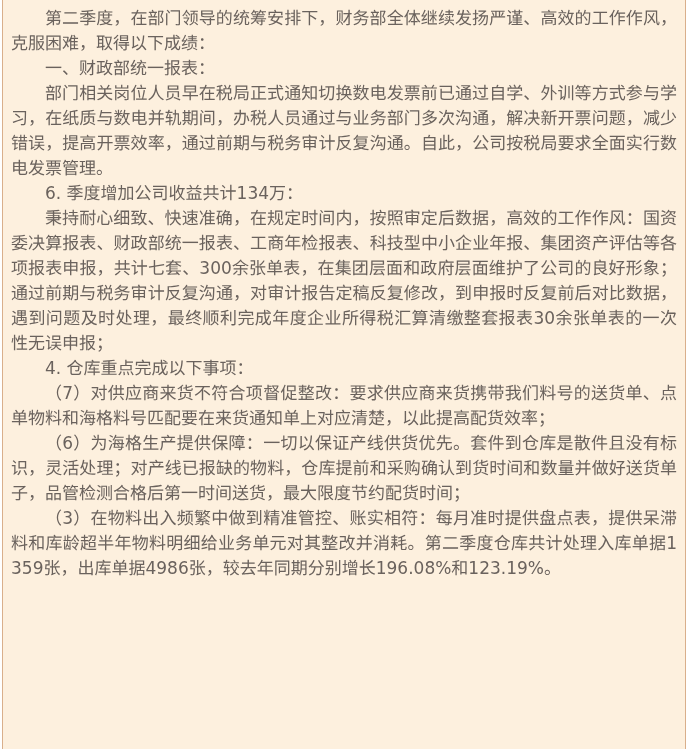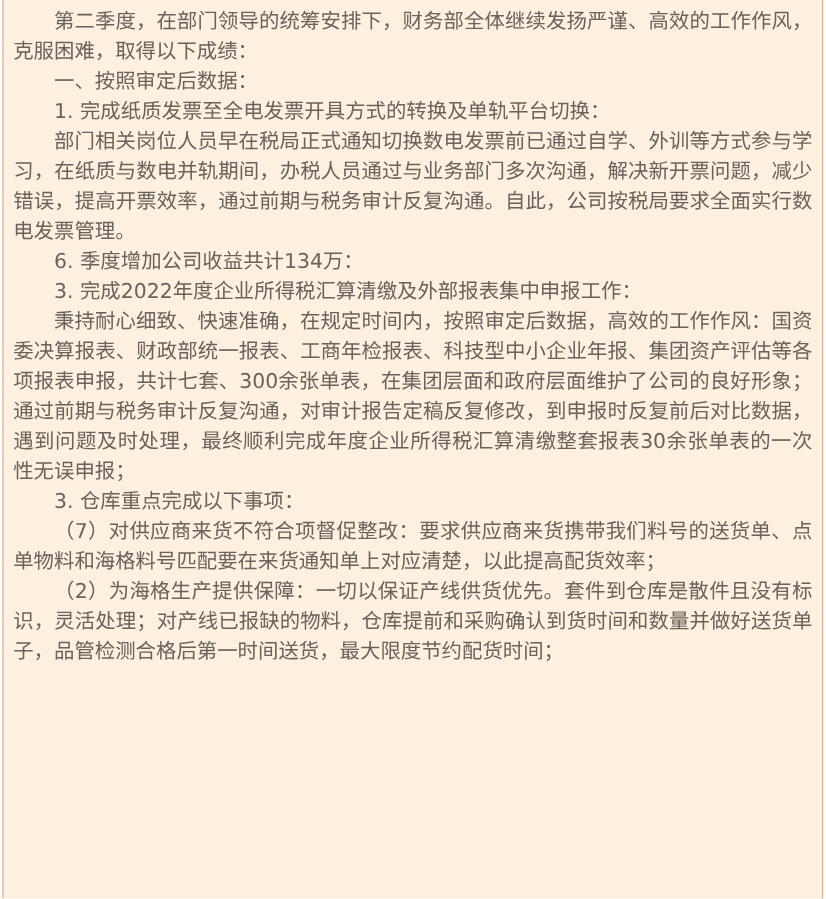--- a/index.html
+++ b/index.html
@@ -49,24 +49,23 @@
     letter-spacing: 0;
   }
 </style>
 </head>
 <body>
 
 <div class="viewport">
   <div class="panel">
     <div class="doc" id="doc">
         <p class="para">第二季度，在部门领导的统筹安排下，财务部全体继续发扬严谨、高效的工作作风，克服困难，取得以下成绩：</p>
-        <p class="para">一、按照审定后数据：</p>
-        <p class="para">1. 完成纸质发票至全电发票开具方式的转换及单轨平台切换：</p>
+        <p class="para">一、财政部统一报表：</p>
         <p class="para">部门相关岗位人员早在税局正式通知切换数电发票前已通过自学、外训等方式参与学习，在纸质与数电并轨期间，办税人员通过与业务部门多次沟通，解决新开票问题，减少错误，提高开票效率，通过前期与税务审计反复沟通。自此，公司按税局要求全面实行数电发票管理。</p>
         <p class="para">6. 季度增加公司收益共计134万：</p>
-        <p class="para">3. 完成2022年度企业所得税汇算清缴及外部报表集中申报工作：</p>
         <p class="para">秉持耐心细致、快速准确，在规定时间内，按照审定后数据，高效的工作作风：国资委决算报表、财政部统一报表、工商年检报表、科技型中小企业年报、集团资产评估等各项报表申报，共计七套、300余张单表，在集团层面和政府层面维护了公司的良好形象；通过前期与税务审计反复沟通，对审计报告定稿反复修改，到申报时反复前后对比数据，遇到问题及时处理，最终顺利完成年度企业所得税汇算清缴整套报表30余张单表的一次性无误申报；</p>
-        <p class="para">3. 仓库重点完成以下事项：</p>
+        <p class="para">4. 仓库重点完成以下事项：</p>
         <p class="para">（7）对供应商来货不符合项督促整改：要求供应商来货携带我们料号的送货单、点单物料和海格料号匹配要在来货通知单上对应清楚，以此提高配货效率；</p>
-        <p class="para">（2）为海格生产提供保障：一切以保证产线供货优先。套件到仓库是散件且没有标识，灵活处理；对产线已报缺的物料，仓库提前和采购确认到货时间和数量并做好送货单子，品管检测合格后第一时间送货，最大限度节约配货时间；</p>
+        <p class="para">（6）为海格生产提供保障：一切以保证产线供货优先。套件到仓库是散件且没有标识，灵活处理；对产线已报缺的物料，仓库提前和采购确认到货时间和数量并做好送货单子，品管检测合格后第一时间送货，最大限度节约配货时间；</p>
+        <p class="para">（3）在物料出入频繁中做到精准管控、账实相符：每月准时提供盘点表，提供呆滞料和库龄超半年物料明细给业务单元对其整改并消耗。第二季度仓库共计处理入库单据1359张，出库单据4986张，较去年同期分别增长196.08%和123.19%。</p>
       </div>
   </div>
 </div>
 
 </body></html>

